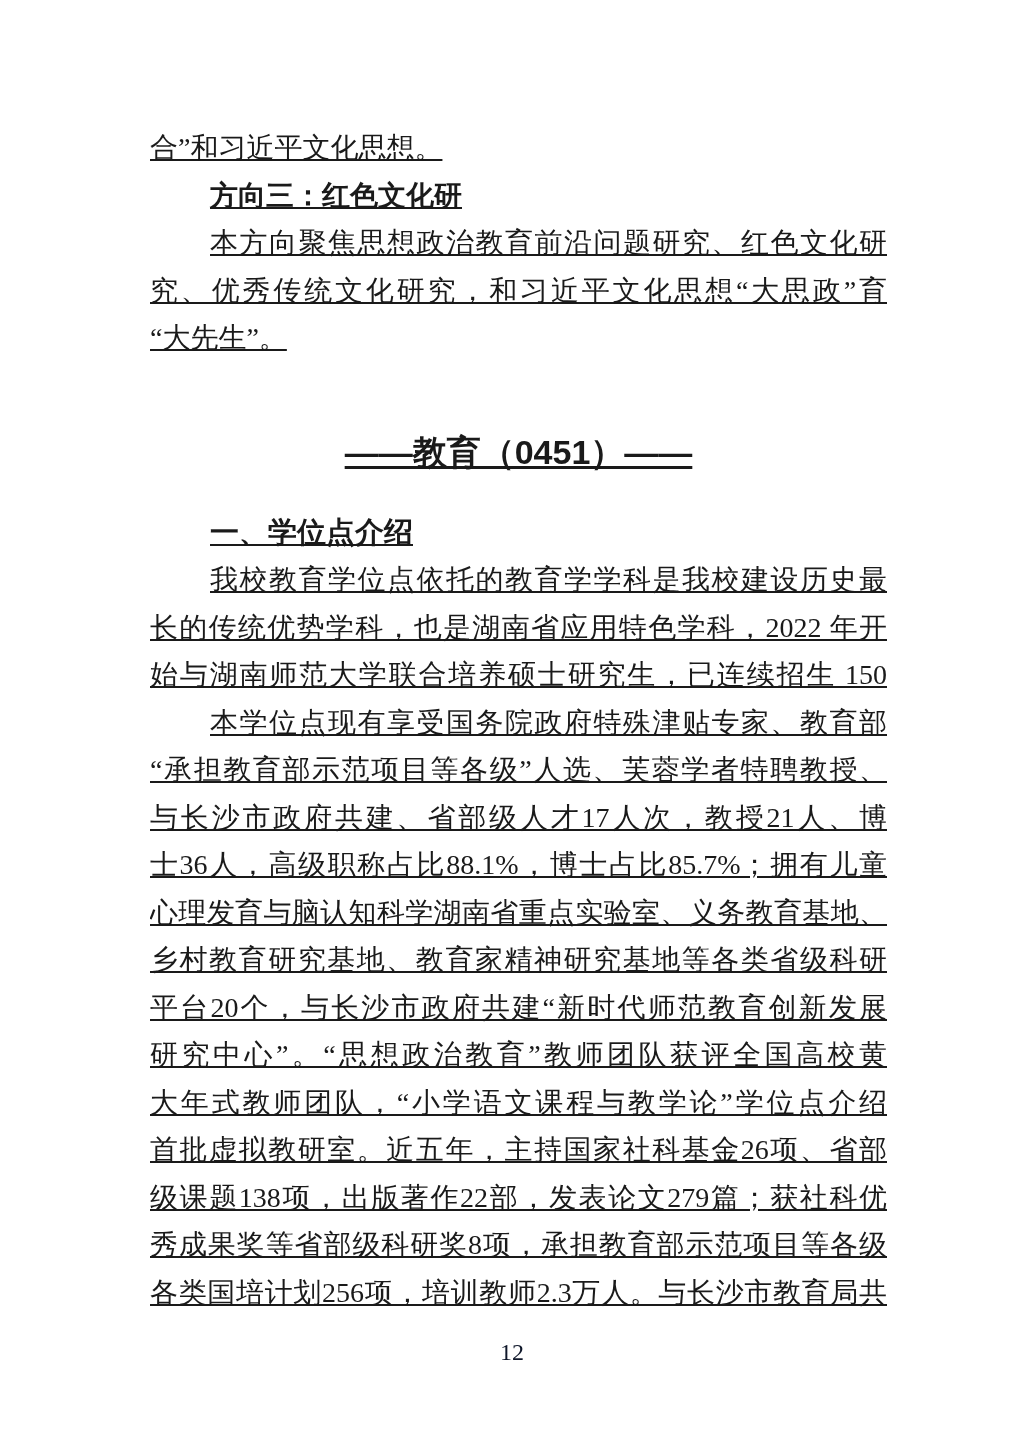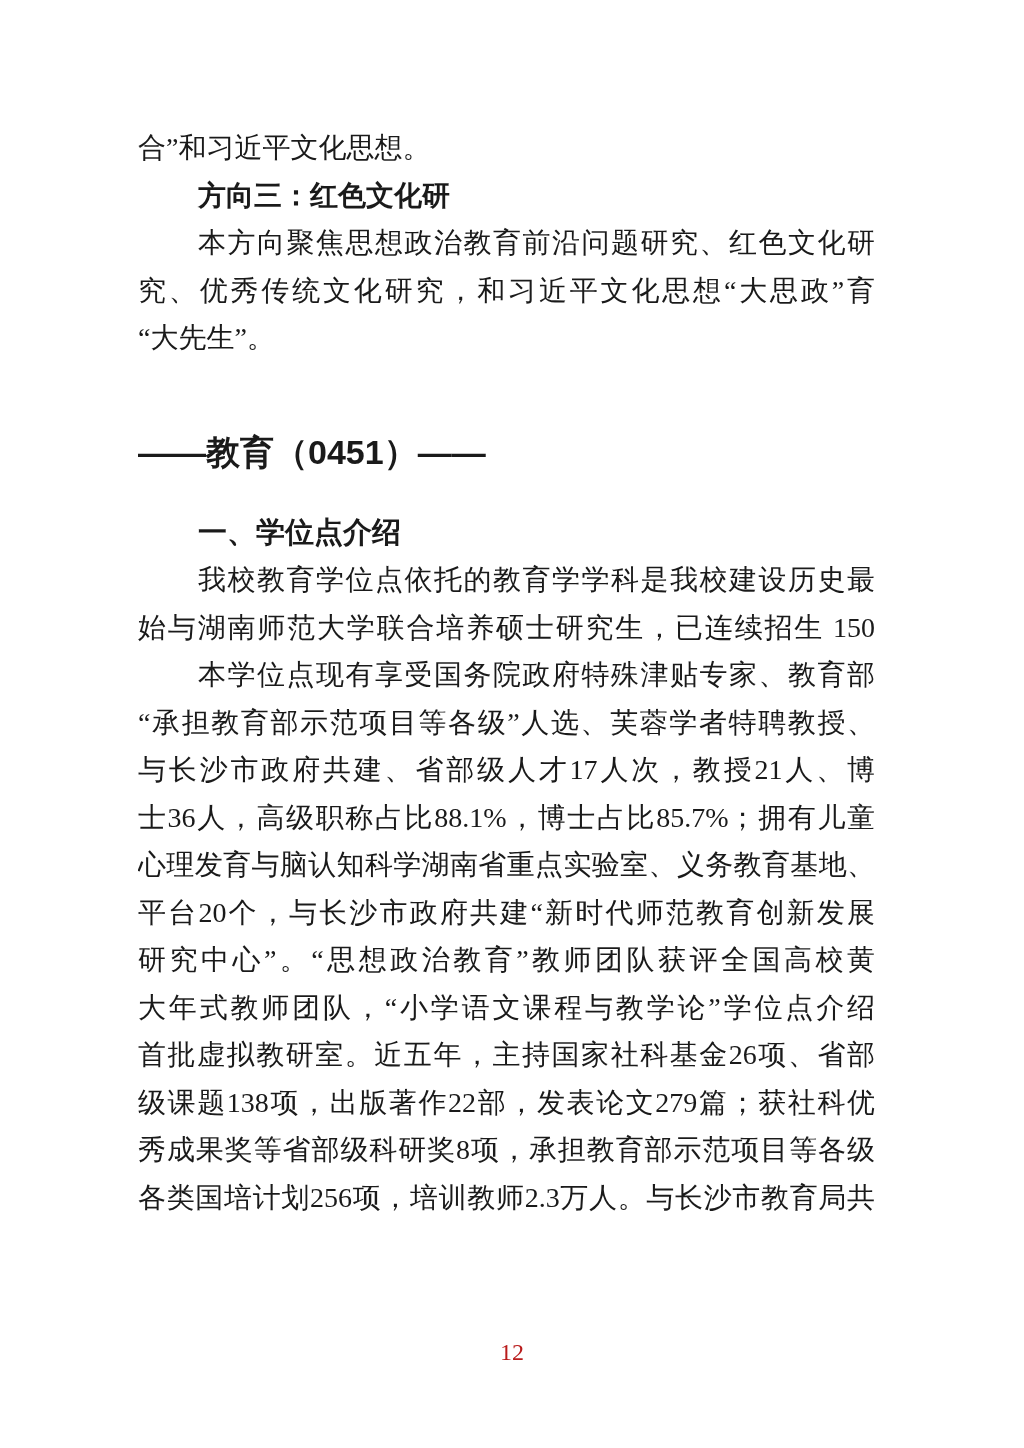--- a/index.html
+++ b/index.html
@@ -9,23 +9,24 @@
     width: 1024px;
     height: 1448px;
     background: #ffffff;
     margin: 0 auto;
     font-family: "Liberation Serif", "DejaVu Serif", serif;
     color: #1a1a1a;
     overflow: hidden;
   }
   .content {
     position: absolute;
-    left: 138px;
+    left: 150px;
     top: 124px;
     width: 737px;
+    text-decoration: underline;
   }
   .ln {
     height: 47.5px;
     line-height: 47.5px;
     font-size: 28px;
     overflow: hidden;
     text-align: left;
   }
   .just {
     text-align: justify;
@@ -33,20 +34,21 @@
     text-justify: inter-character;
   }
   .indent { padding-left: 60px; }
   .bold { font-weight: bold; }
   .chapter-title {
     margin-top: 63px;
     height: 55px;
     line-height: 55px;
     font-size: 34px;
     font-weight: bold;
+    text-align: center;
     font-family: "Liberation Sans", "DejaVu Sans", sans-serif;
   }
   .section-heading {
     margin-top: 29px;
     height: 47.5px;
     line-height: 47.5px;
     font-size: 29px;
     font-weight: bold;
     font-family: "Liberation Sans", "DejaVu Sans", sans-serif;
     padding-left: 60px;
@@ -54,21 +56,21 @@
   }
   .footer {
     position: absolute;
     left: 0;
     top: 1332px;
     width: 1024px;
     height: 40px;
     line-height: 40px;
     text-align: center;
     font-size: 24px;
-    color: #b91c1c;
+    color: #0f172a;
   }
 </style>
 </head>
 <body>
 
 <div class="page">
   <div class="content">
 
     <div class="ln">合”和习近平文化思想。</div>
 
@@ -76,27 +78,29 @@
 
     <div class="ln indent just">本方向聚焦思想政治教育前沿问题研究、红色文化研</div>
     <div class="ln just">究、优秀传统文化研究，和习近平文化思想“大思政”育</div>
     <div class="ln">“大先生”。</div>
 
     <div class="chapter-title">——教育（0451）——</div>
 
     <div class="section-heading">一、学位点介绍</div>
 
     <div class="ln indent just">我校教育学位点依托的教育学学科是我校建设历史最</div>
+    <div class="ln just">长的传统优势学科，也是湖南省应用特色学科，2022 年开</div>
     <div class="ln just">始与湖南师范大学联合培养硕士研究生，已连续招生 150 人。</div>
 
     <div class="ln indent just">本学位点现有享受国务院政府特殊津贴专家、教育部</div>
     <div class="ln just">“承担教育部示范项目等各级”人选、芙蓉学者特聘教授、</div>
     <div class="ln just">与长沙市政府共建、省部级人才17人次，教授21人、博</div>
     <div class="ln just">士36人，高级职称占比88.1%，博士占比85.7%；拥有儿童</div>
     <div class="ln just">心理发育与脑认知科学湖南省重点实验室、义务教育基地、</div>
+    <div class="ln just">乡村教育研究基地、教育家精神研究基地等各类省级科研</div>
     <div class="ln just">平台20个，与长沙市政府共建“新时代师范教育创新发展</div>
     <div class="ln just">研究中心”。“思想政治教育”教师团队获评全国高校黄</div>
     <div class="ln just">大年式教师团队，“小学语文课程与教学论”学位点介绍</div>
     <div class="ln just">首批虚拟教研室。近五年，主持国家社科基金26项、省部</div>
     <div class="ln just">级课题138项，出版著作22部，发表论文279篇；获社科优</div>
     <div class="ln just">秀成果奖等省部级科研奖8项，承担教育部示范项目等各级</div>
     <div class="ln just">各类国培计划256项，培训教师2.3万人。与长沙市教育局共</div>
 
   </div>
 

